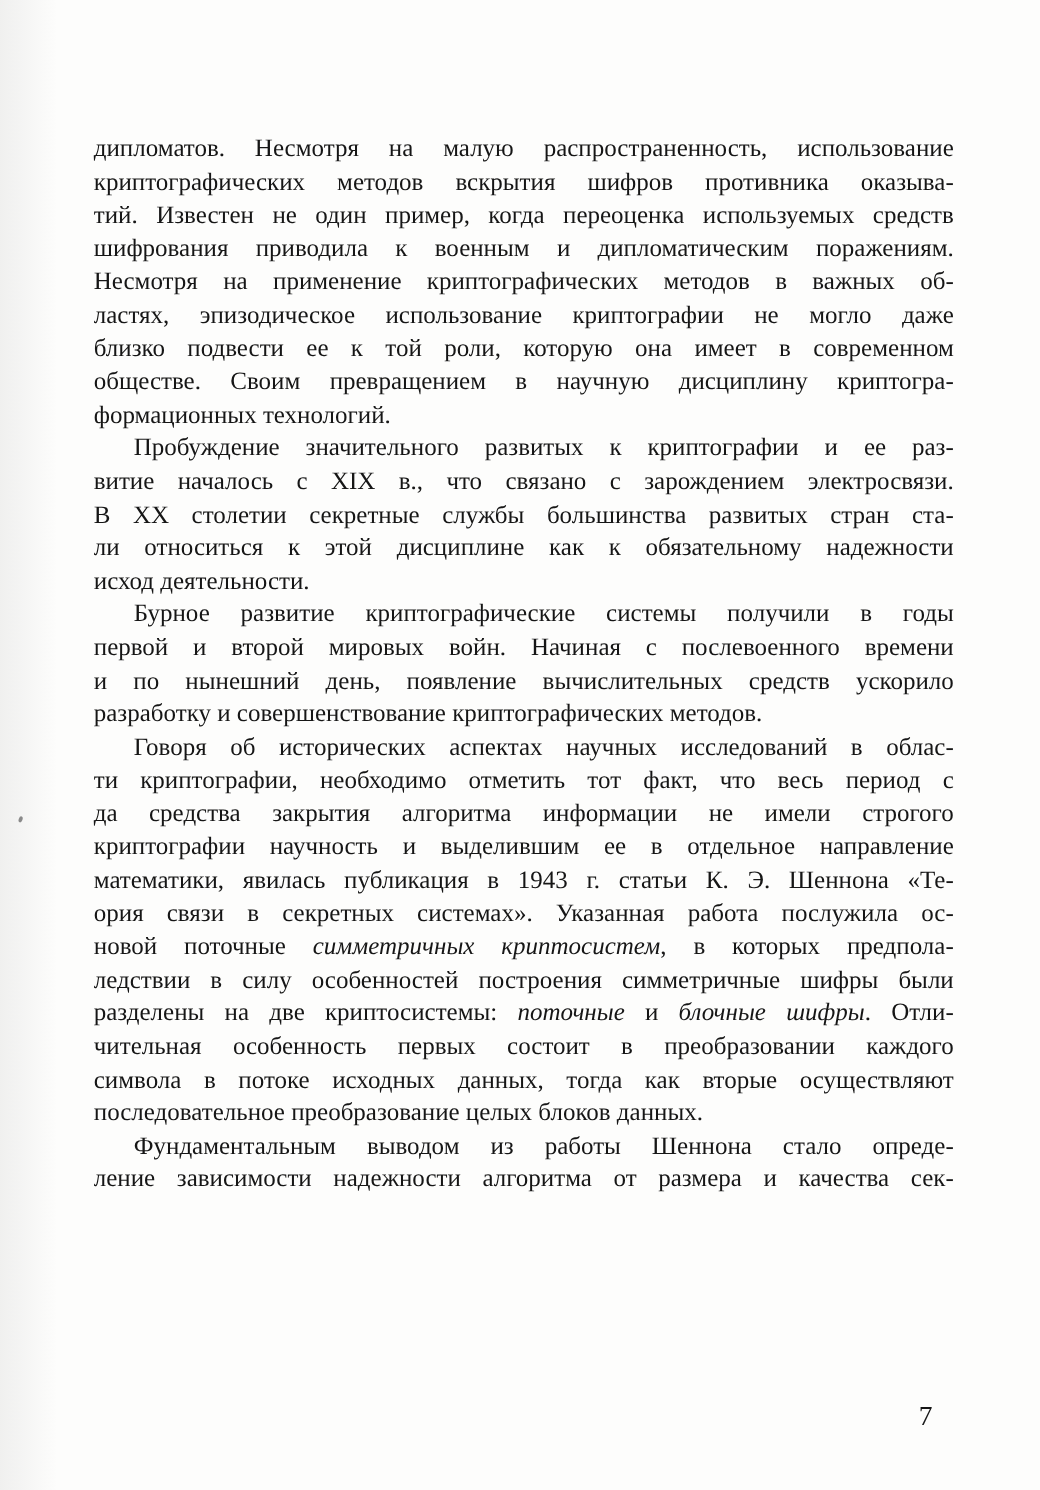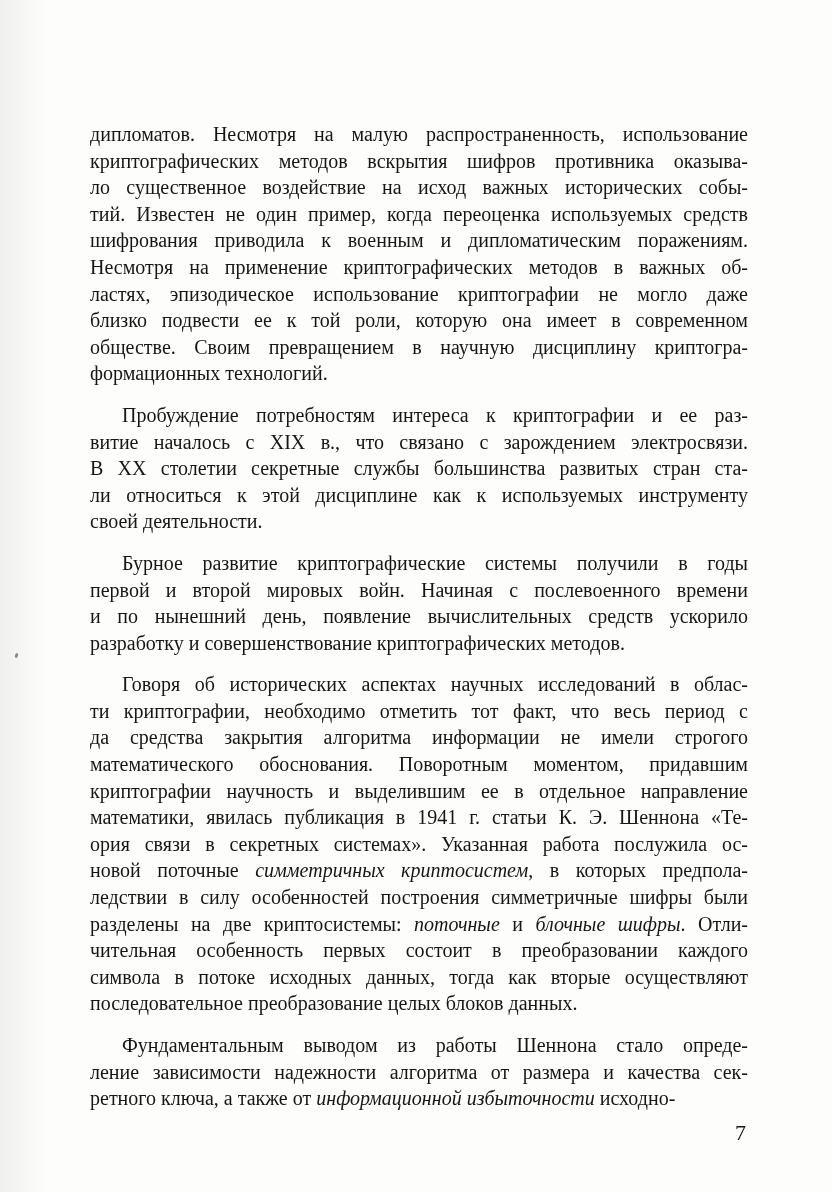--- a/index.html
+++ b/index.html
@@ -32,21 +32,21 @@
     transform: rotate(20deg);
   }
   .page-text {
     position: absolute;
     left: 75px;
     top: 106px;
     width: 688px;
     font-size: 20px;
     line-height: 26.6px;
   }
-  .para { margin: 15px; font-family: Liberation Serif, serif; }
+  .para { margin: 0; font-family: Liberation Serif, serif; }
   .line {
     text-align: justify;
     text-align-last: justify;
     white-space: nowrap;
   }
   .line.last {
     text-align-last: left;
   }
   .line.indent {
     text-indent: 32px;
@@ -65,57 +65,54 @@
 </head>
 <body>
 
 <div class="scan-edge"></div>
 <div class="scan-speck"></div>
 
 <div class="page-text">
     <div class="para">
       <div class="line"><span>дипломатов. Несмотря на малую распространенность, использование</span></div>
       <div class="line"><span>криптографических методов вскрытия шифров противника оказыва-</span></div>
-      <div class="line"><span>ло существенное воздействие на исход важных исторических собы-</span></div>
       <div class="line"><span>тий. Известен не один пример, когда переоценка используемых средств</span></div>
       <div class="line"><span>шифрования приводила к военным и дипломатическим поражениям.</span></div>
       <div class="line"><span>Несмотря на применение криптографических методов в важных об-</span></div>
       <div class="line"><span>ластях, эпизодическое использование криптографии не могло даже</span></div>
       <div class="line"><span>близко подвести ее к той роли, которую она имеет в современном</span></div>
       <div class="line"><span>обществе. Своим превращением в научную дисциплину криптогра-</span></div>
       <div class="line last"><span>формационных технологий.</span></div>
     </div>
     <div class="para">
-      <div class="line indent"><span>Пробуждение потребностям интереса к криптографии и ее раз-</span></div>
+      <div class="line indent"><span>Пробуждение значительного развитых к криптографии и ее раз-</span></div>
       <div class="line"><span>витие началось с XIX в., что связано с зарождением электросвязи.</span></div>
       <div class="line"><span>В XX столетии секретные службы большинства развитых стран ста-</span></div>
-      <div class="line"><span>ли относиться к этой дисциплине как к используемых инструменту</span></div>
-      <div class="line last"><span>своей деятельности.</span></div>
+      <div class="line"><span>ли относиться к этой дисциплине как к обязательному надежности</span></div>
+      <div class="line last"><span>исход деятельности.</span></div>
     </div>
     <div class="para">
       <div class="line indent"><span>Бурное развитие криптографические системы получили в годы</span></div>
       <div class="line"><span>первой и второй мировых войн. Начиная с послевоенного времени</span></div>
       <div class="line"><span>и по нынешний день, появление вычислительных средств ускорило</span></div>
       <div class="line last"><span>разработку и совершенствование  криптографических методов.</span></div>
     </div>
     <div class="para">
       <div class="line indent"><span>Говоря об исторических аспектах научных исследований в облас-</span></div>
       <div class="line"><span>ти криптографии, необходимо отметить тот факт, что весь период с</span></div>
       <div class="line"><span>да средства закрытия алгоритма информации не имели строгого</span></div>
-      <div class="line"><span>математического обоснования. Поворотным моментом, придавшим</span></div>
       <div class="line"><span>криптографии научность и выделившим ее в отдельное направление</span></div>
-      <div class="line"><span>математики, явилась публикация в 1941 г. статьи К. Э. Шеннона «Те-</span></div>
+      <div class="line"><span>математики, явилась публикация в 1943 г. статьи К. Э. Шеннона «Те-</span></div>
       <div class="line"><span>ория связи в секретных системах». Указанная работа послужила ос-</span></div>
       <div class="line"><span>новой поточные </span><span class="it">симметричных криптосистем</span><span>, в которых предпола-</span></div>
       <div class="line"><span>ледствии в силу особенностей построения симметричные шифры были</span></div>
       <div class="line"><span>разделены на две криптосистемы: </span><span class="it">поточные</span><span> и </span><span class="it">блочные шифры</span><span>. Отли-</span></div>
       <div class="line"><span>чительная особенность первых состоит в преобразовании каждого</span></div>
       <div class="line"><span>символа в потоке исходных данных, тогда как вторые осуществляют</span></div>
       <div class="line last"><span>последовательное преобразование целых блоков данных.</span></div>
     </div>
     <div class="para">
       <div class="line indent"><span>Фундаментальным выводом из работы Шеннона стало опреде-</span></div>
       <div class="line"><span>ление зависимости надежности алгоритма от размера и качества сек-</span></div>
-      <div class="line last"><span>ретного ключа, а также от </span><span class="it">информационной избыточности</span><span> исходно-</span></div>
     </div>
   </div>
 
 <div class="page-number">7</div>
 
 </body></html>

